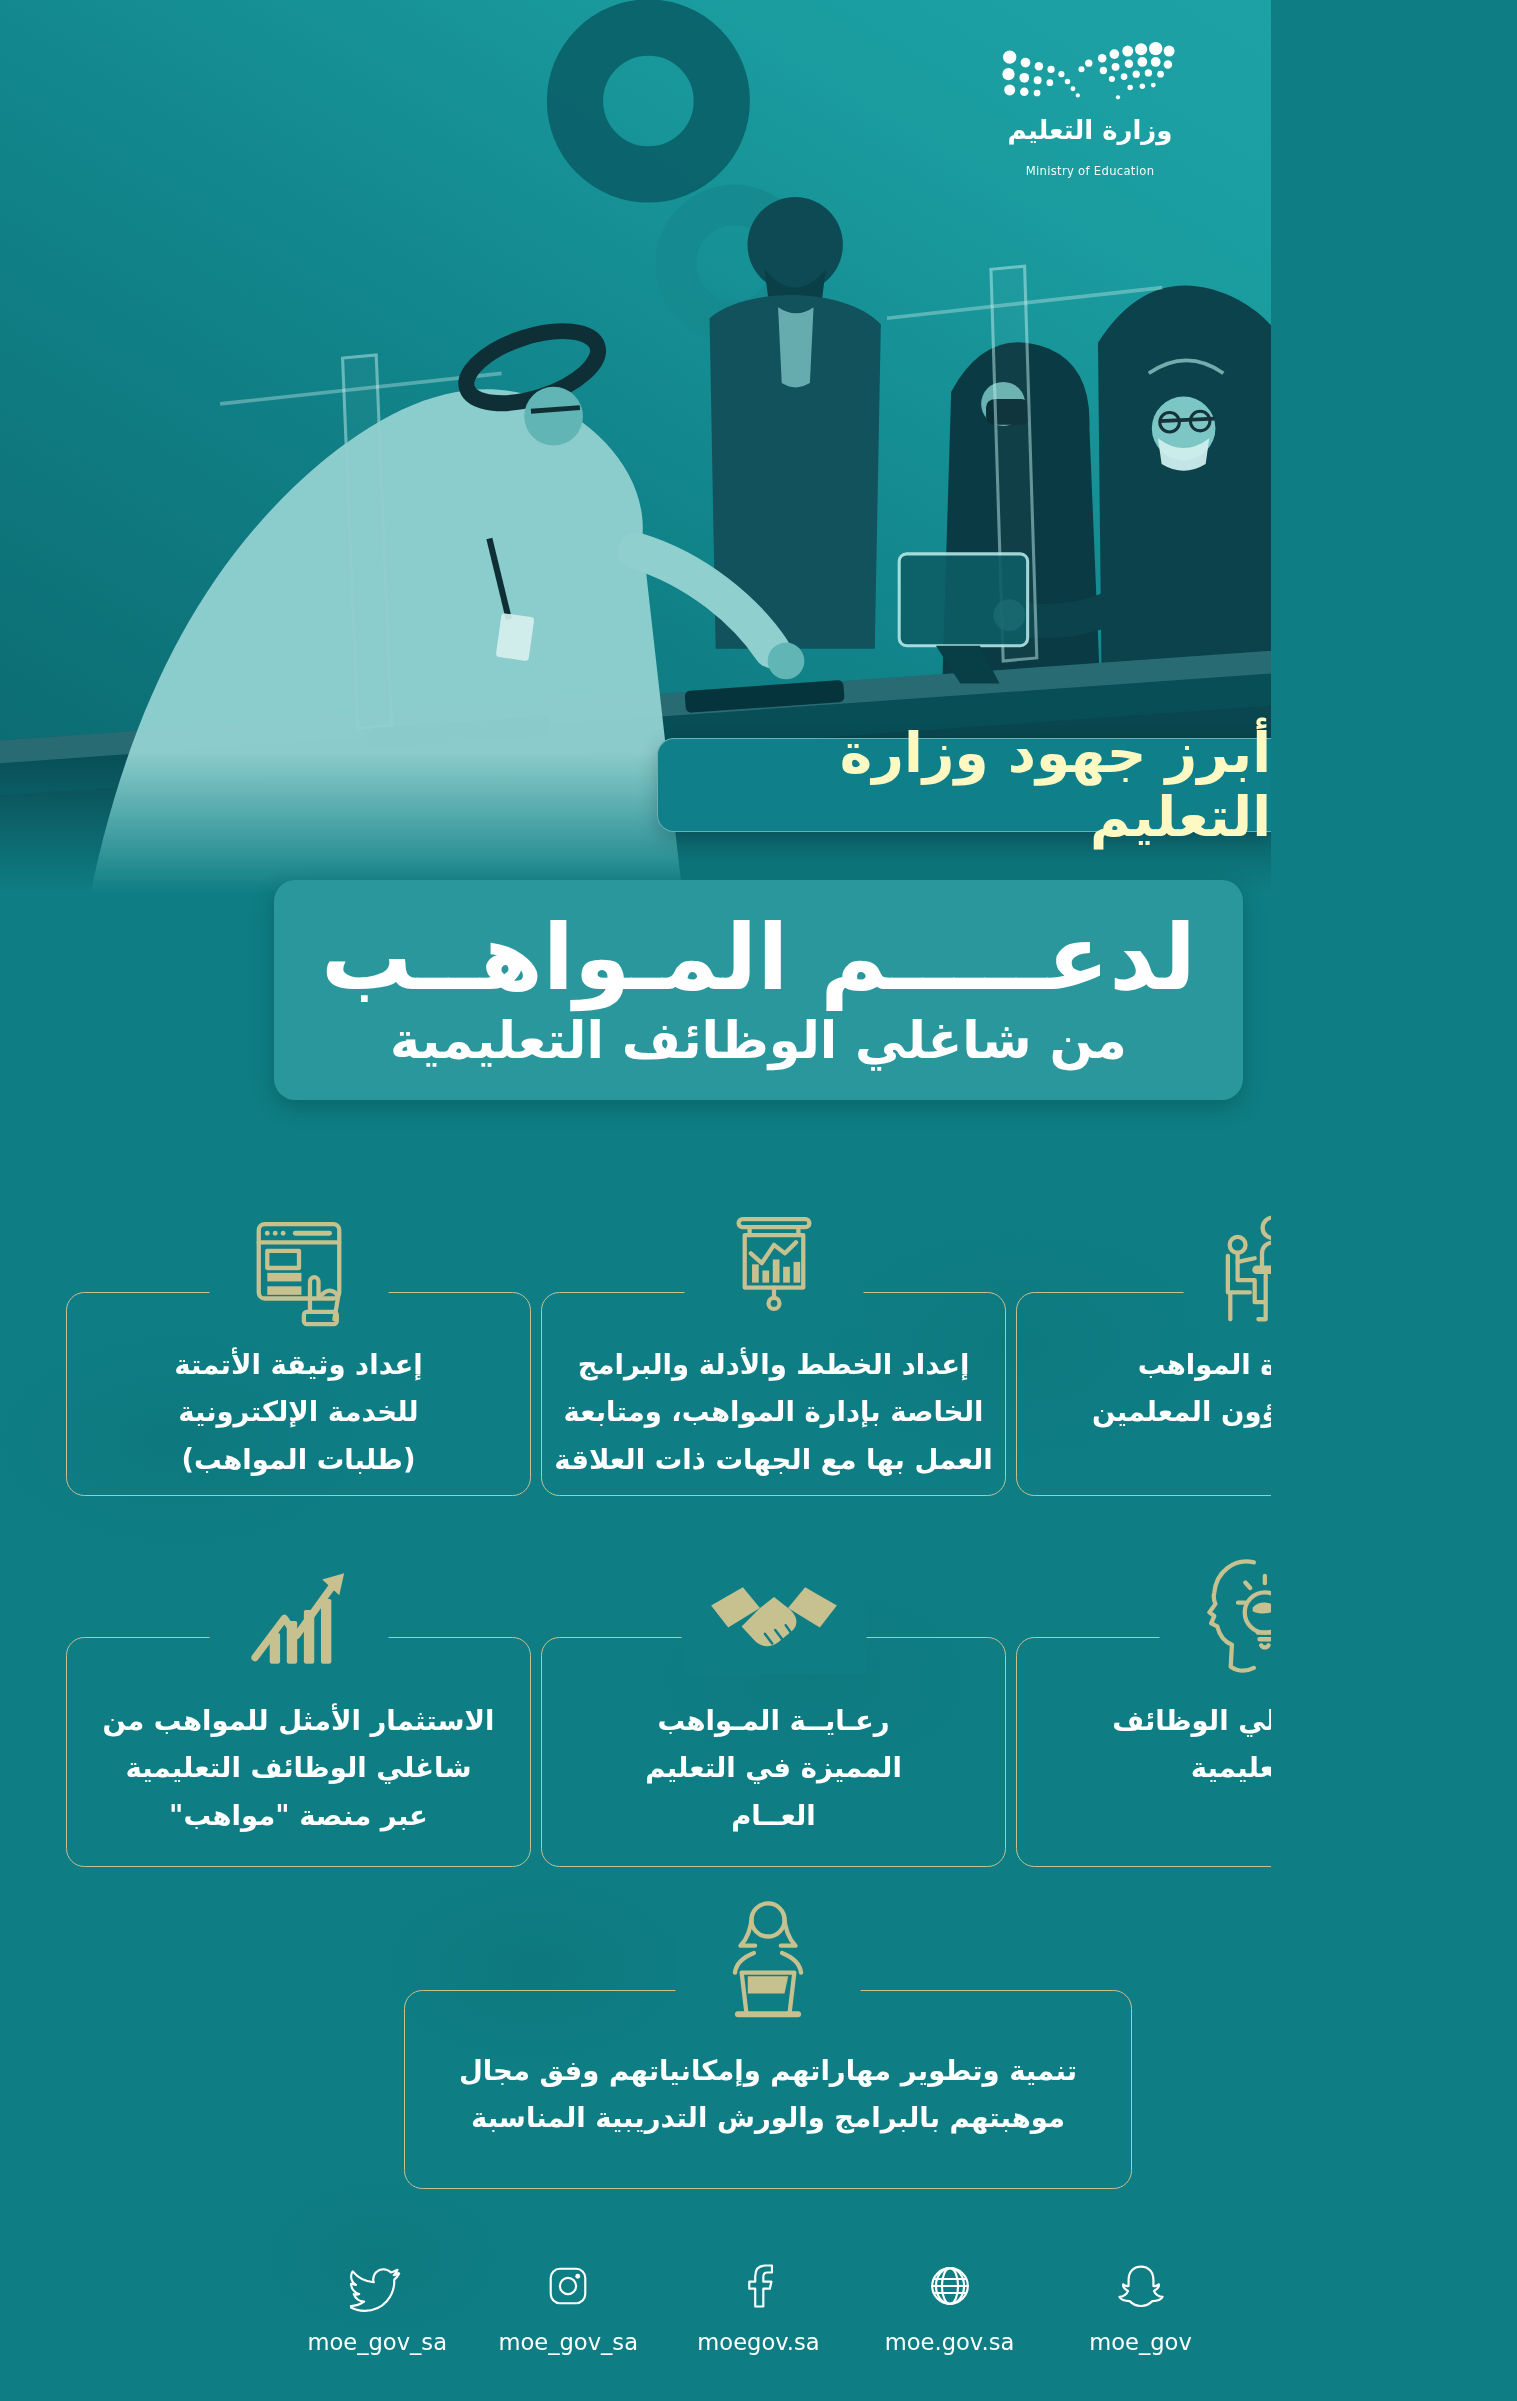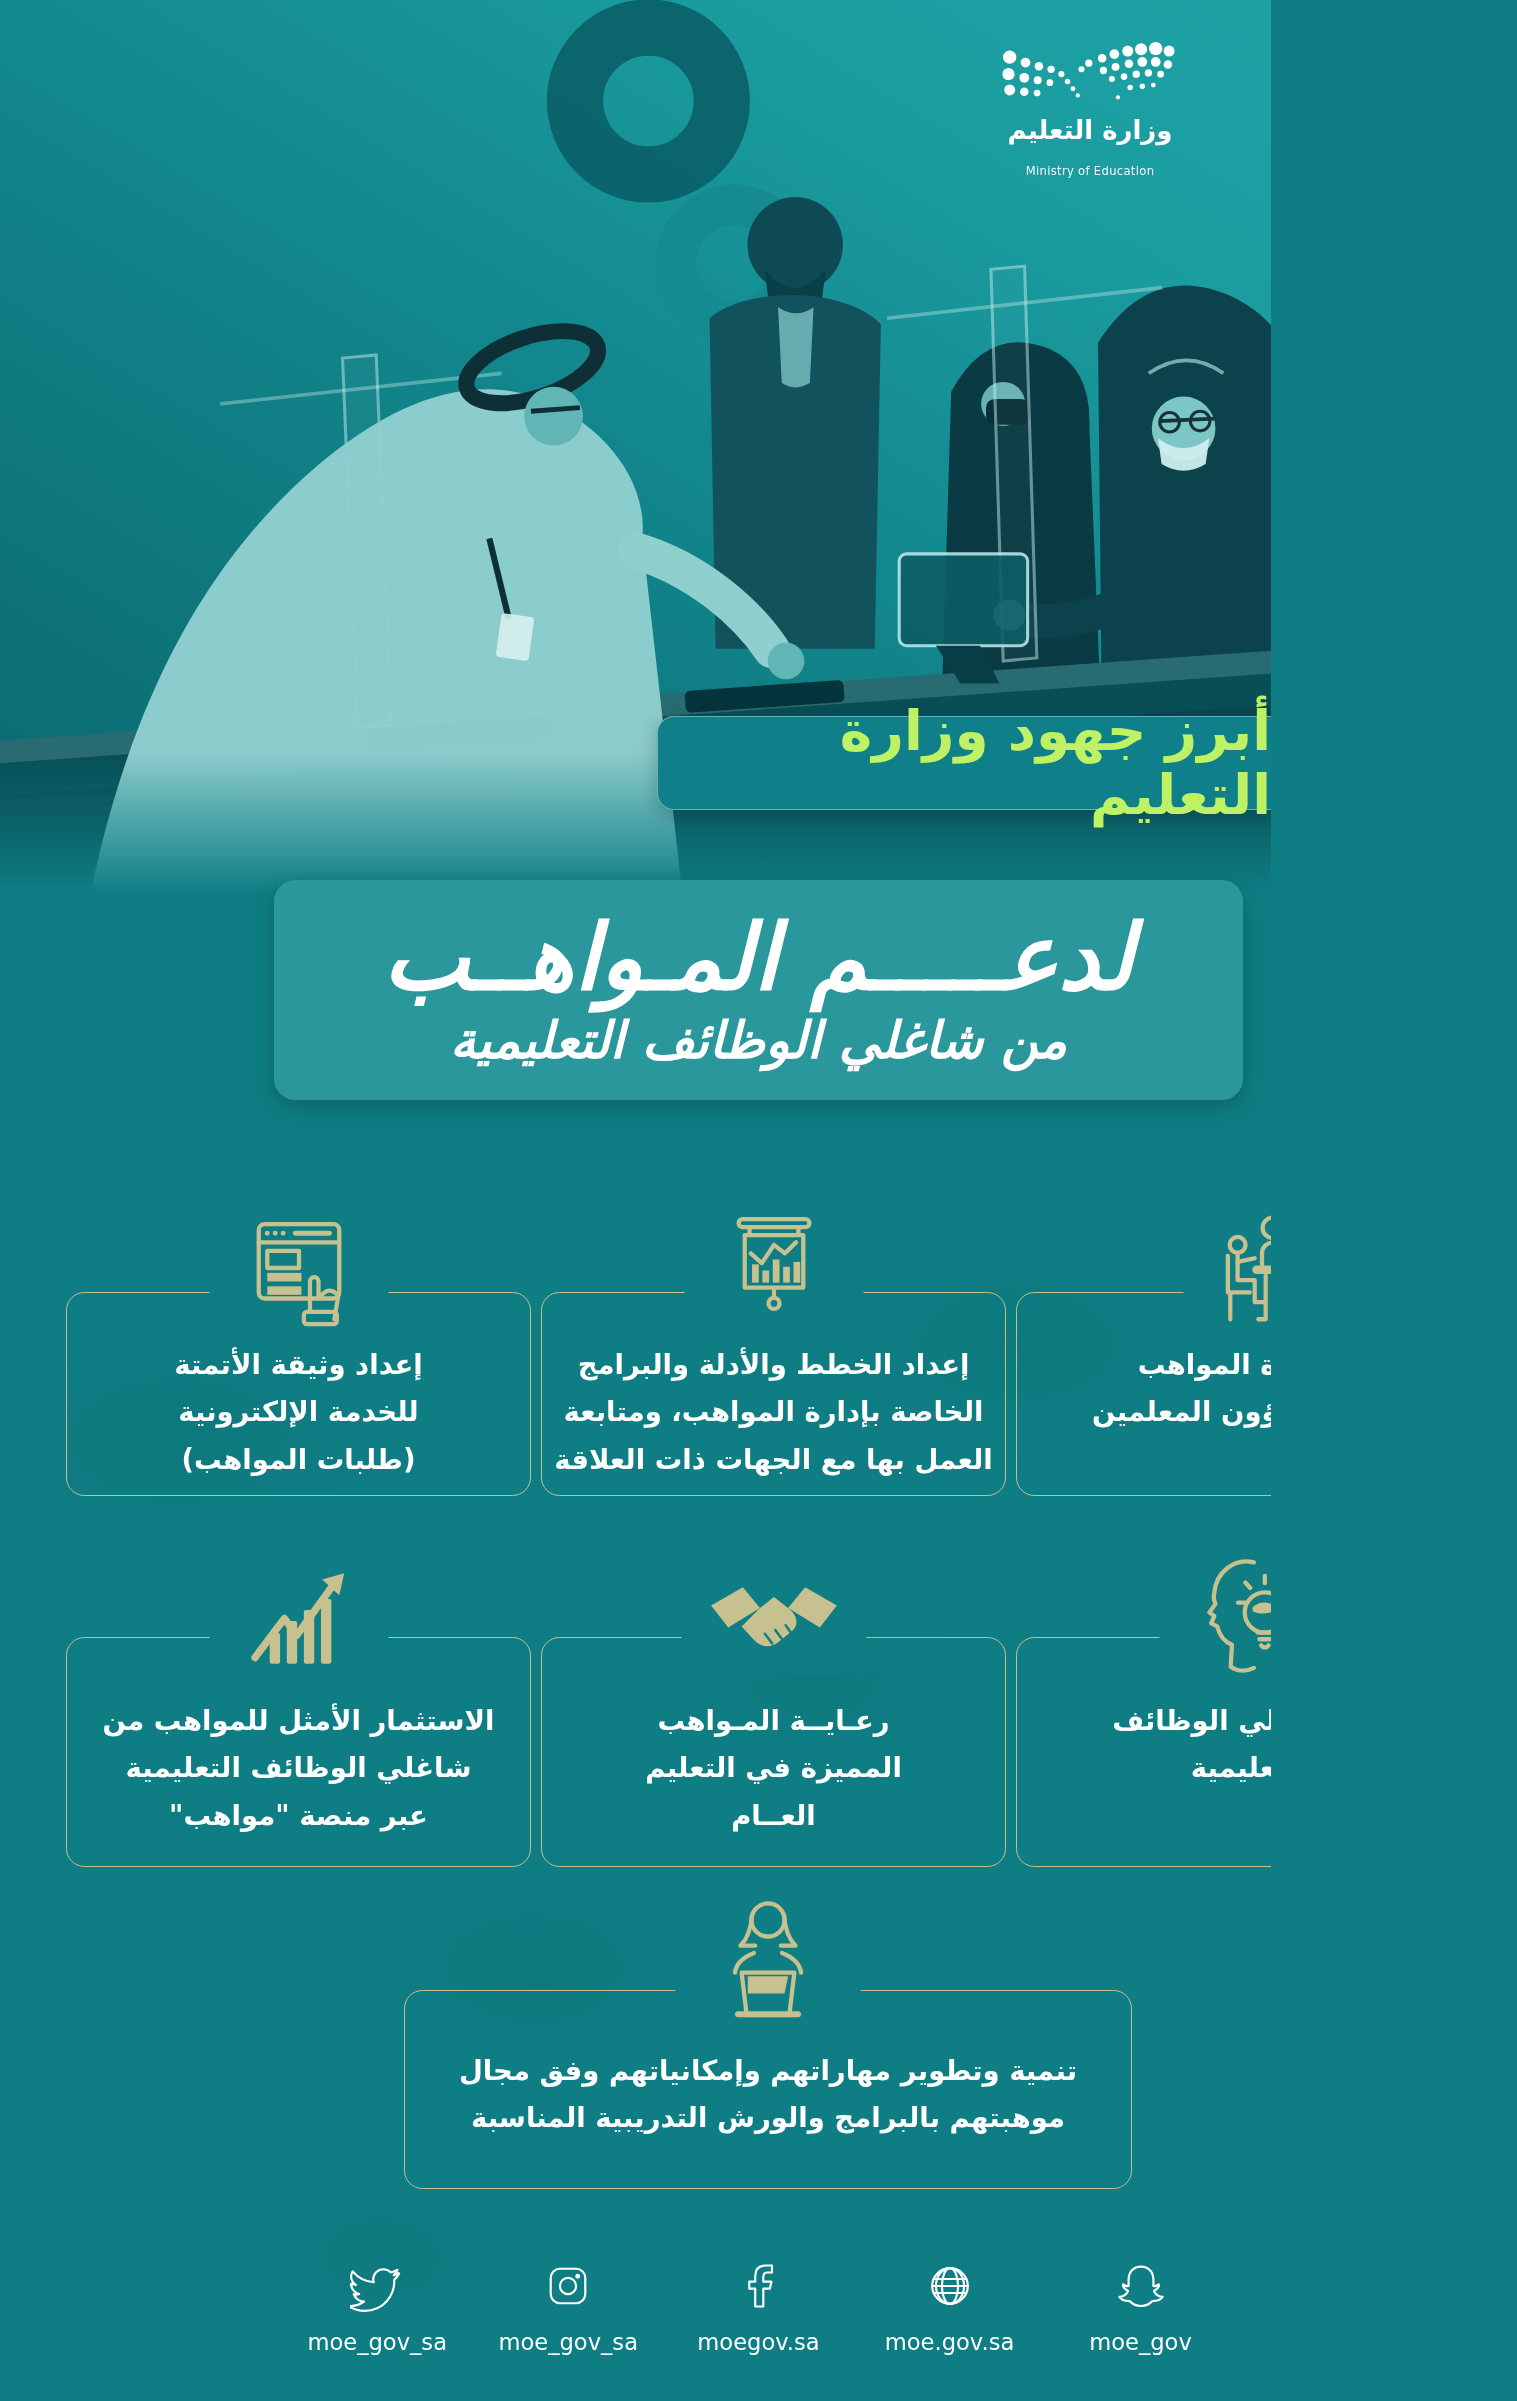--- a/index.html
+++ b/index.html
@@ -16,34 +16,33 @@
   }
   
   .hero{position:absolute;top:0;left:0;width:1517px;height:918px;}
   .hero svg{display:block;width:100%;height:100%;}
   
   .logo{position:absolute;top:34px;right:83px;width:196px;text-align:center;color:#fff;}
   .logo .ar{font-size:26px;font-weight:bold;margin-top:6.1px;}
   .logo .en{font-size:11.6px;margin-top:19px;letter-spacing:0.3px;opacity:.95;}
   
   .badge{
-    position:absolute;top:716px;right:0;width:585px;height:92px;
+    position:absolute;top:738px;right:0;width:585px;height:92px;
     background:#0f7f89;border:1.2px solid rgba(255,255,255,.38);border-right:none;
     border-radius:17px 0 0 17px;display:flex;align-items:center;justify-content:center;
-    color:#bef264;font-size:55px;font-weight:bold;
+    color:#fef9c3;font-size:55px;font-weight:bold;
     box-shadow:0 6.1px 18.4px rgba(0,30,34,.25);
     padding-left:28px;
   }
   
   .title-box{
     position:absolute;top:880px;left:274px;width:969px;height:220px;
     background:#2a979c;border-radius:21px;color:#fff;text-align:center;
     display:flex;flex-direction:column;align-items:center;justify-content:center;
     box-shadow:0 7.3px 21px rgba(0,30,34,.25);
-    font-style:italic;
   }
   .title-box .l1{font-size:91px;font-weight:bold;line-height:1.05;}
   .title-box .l2{font-size:51px;font-weight:bold;margin-top:4.9px;}
   
   .card{
     position:absolute;border:1.2px solid #c7c08f;border-radius:18.4px;
     text-align:center;color:#fff;
   }
   .icon-wrap{
     position:absolute;top:-91px;left:50%;transform:translateX(-50%);

